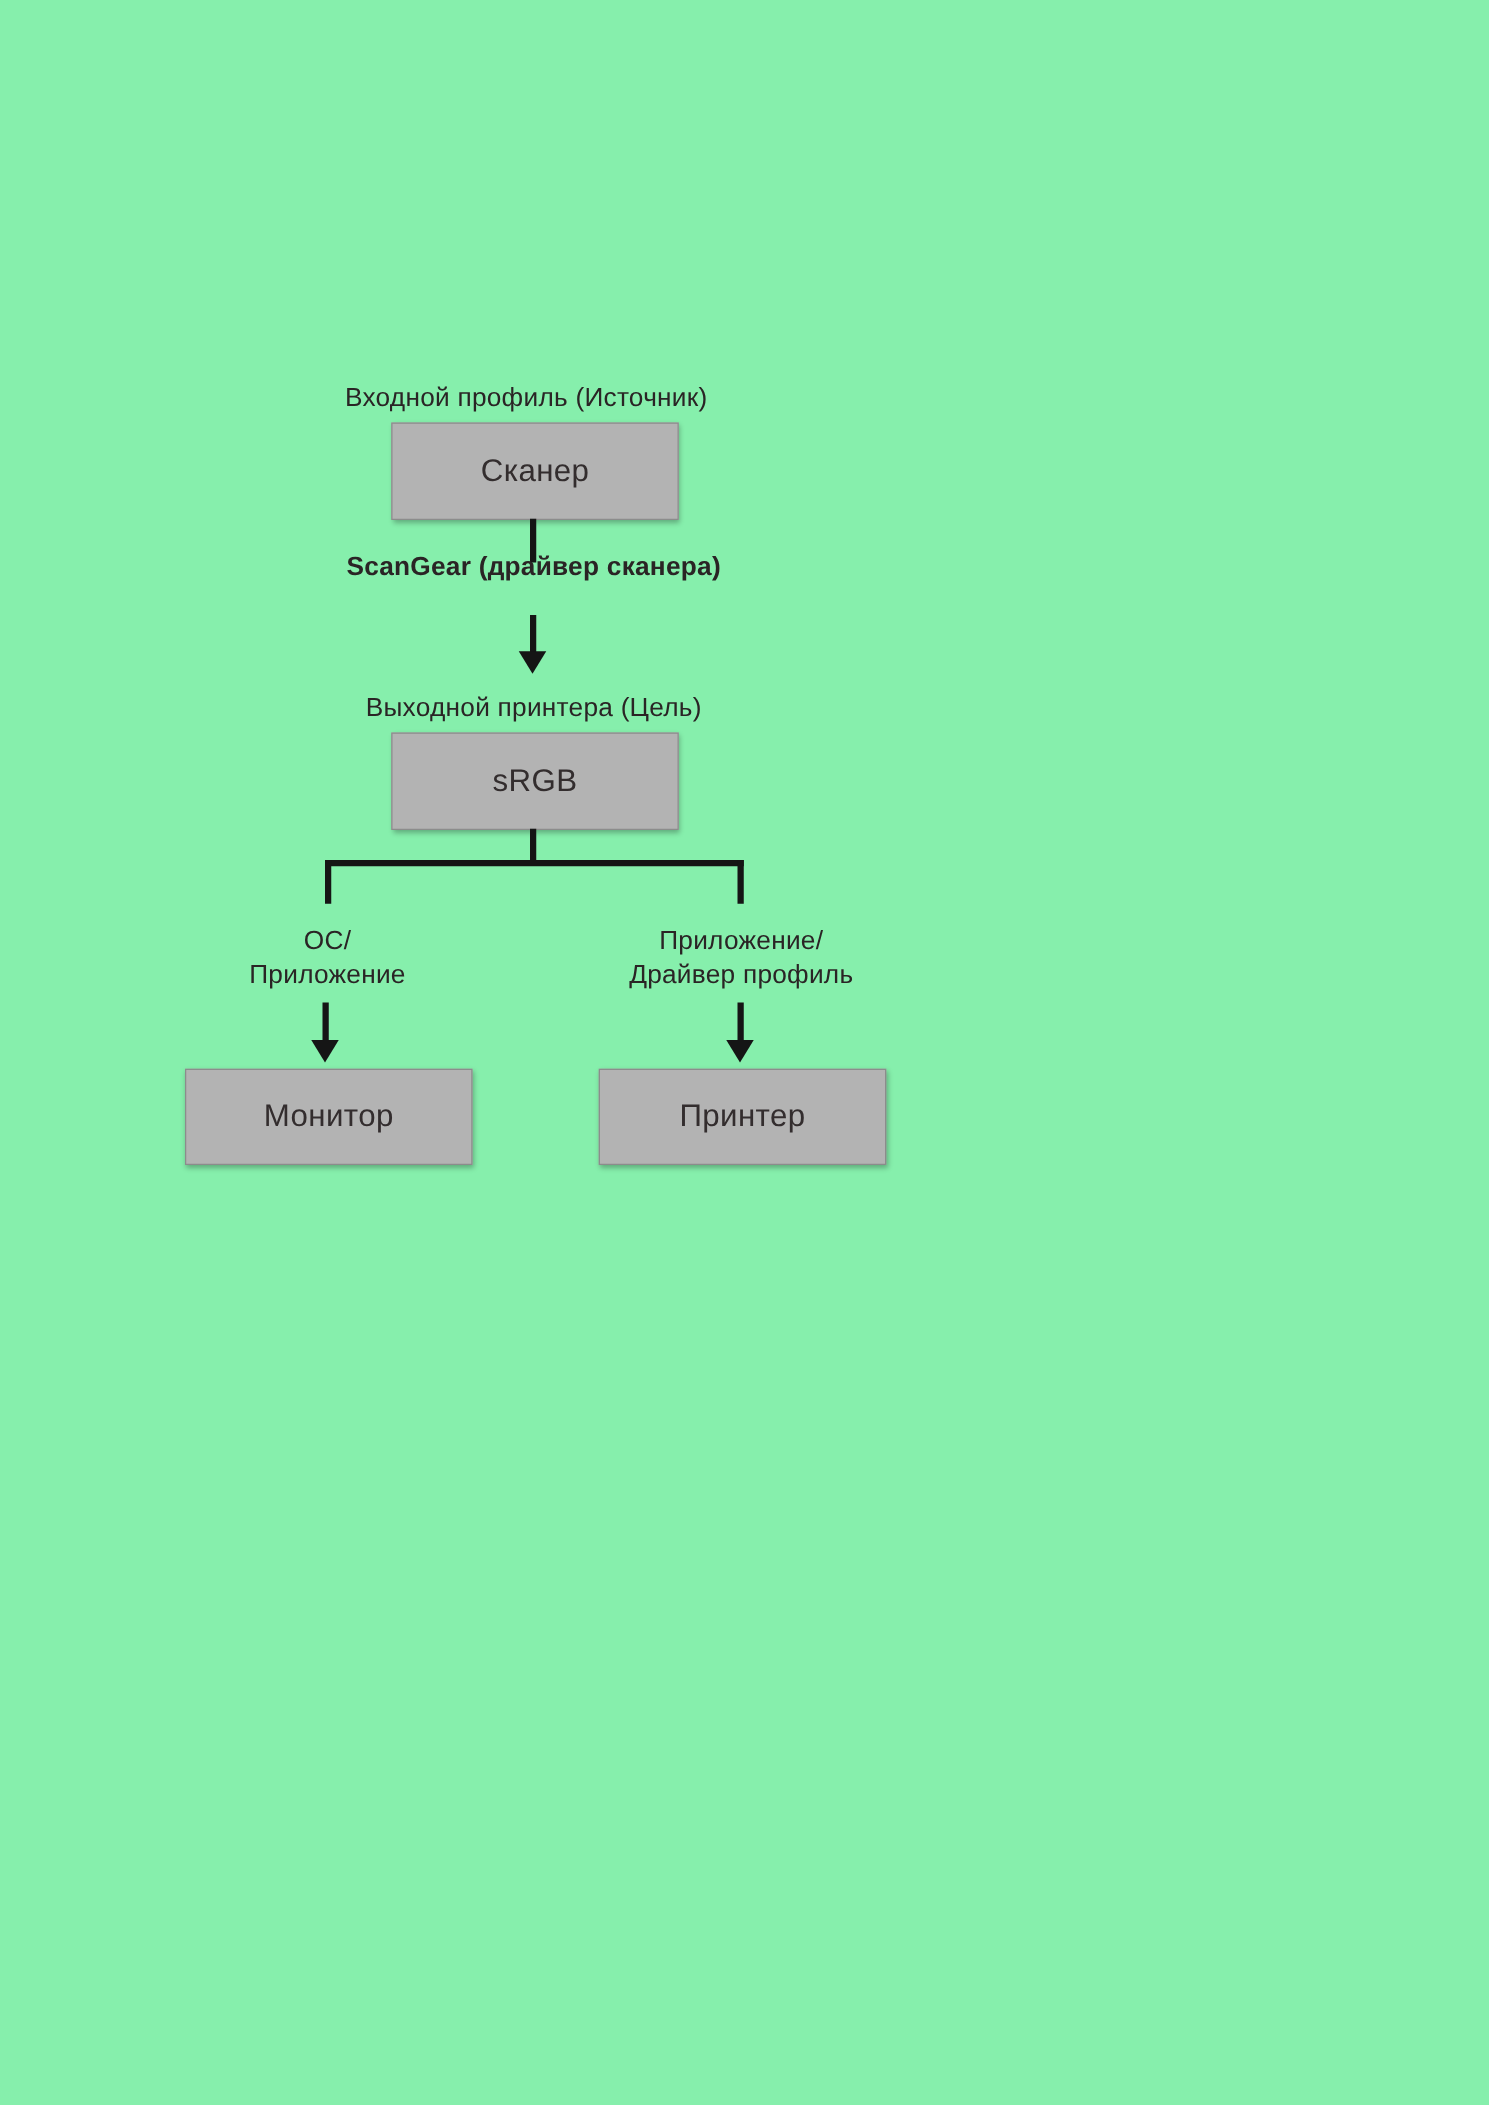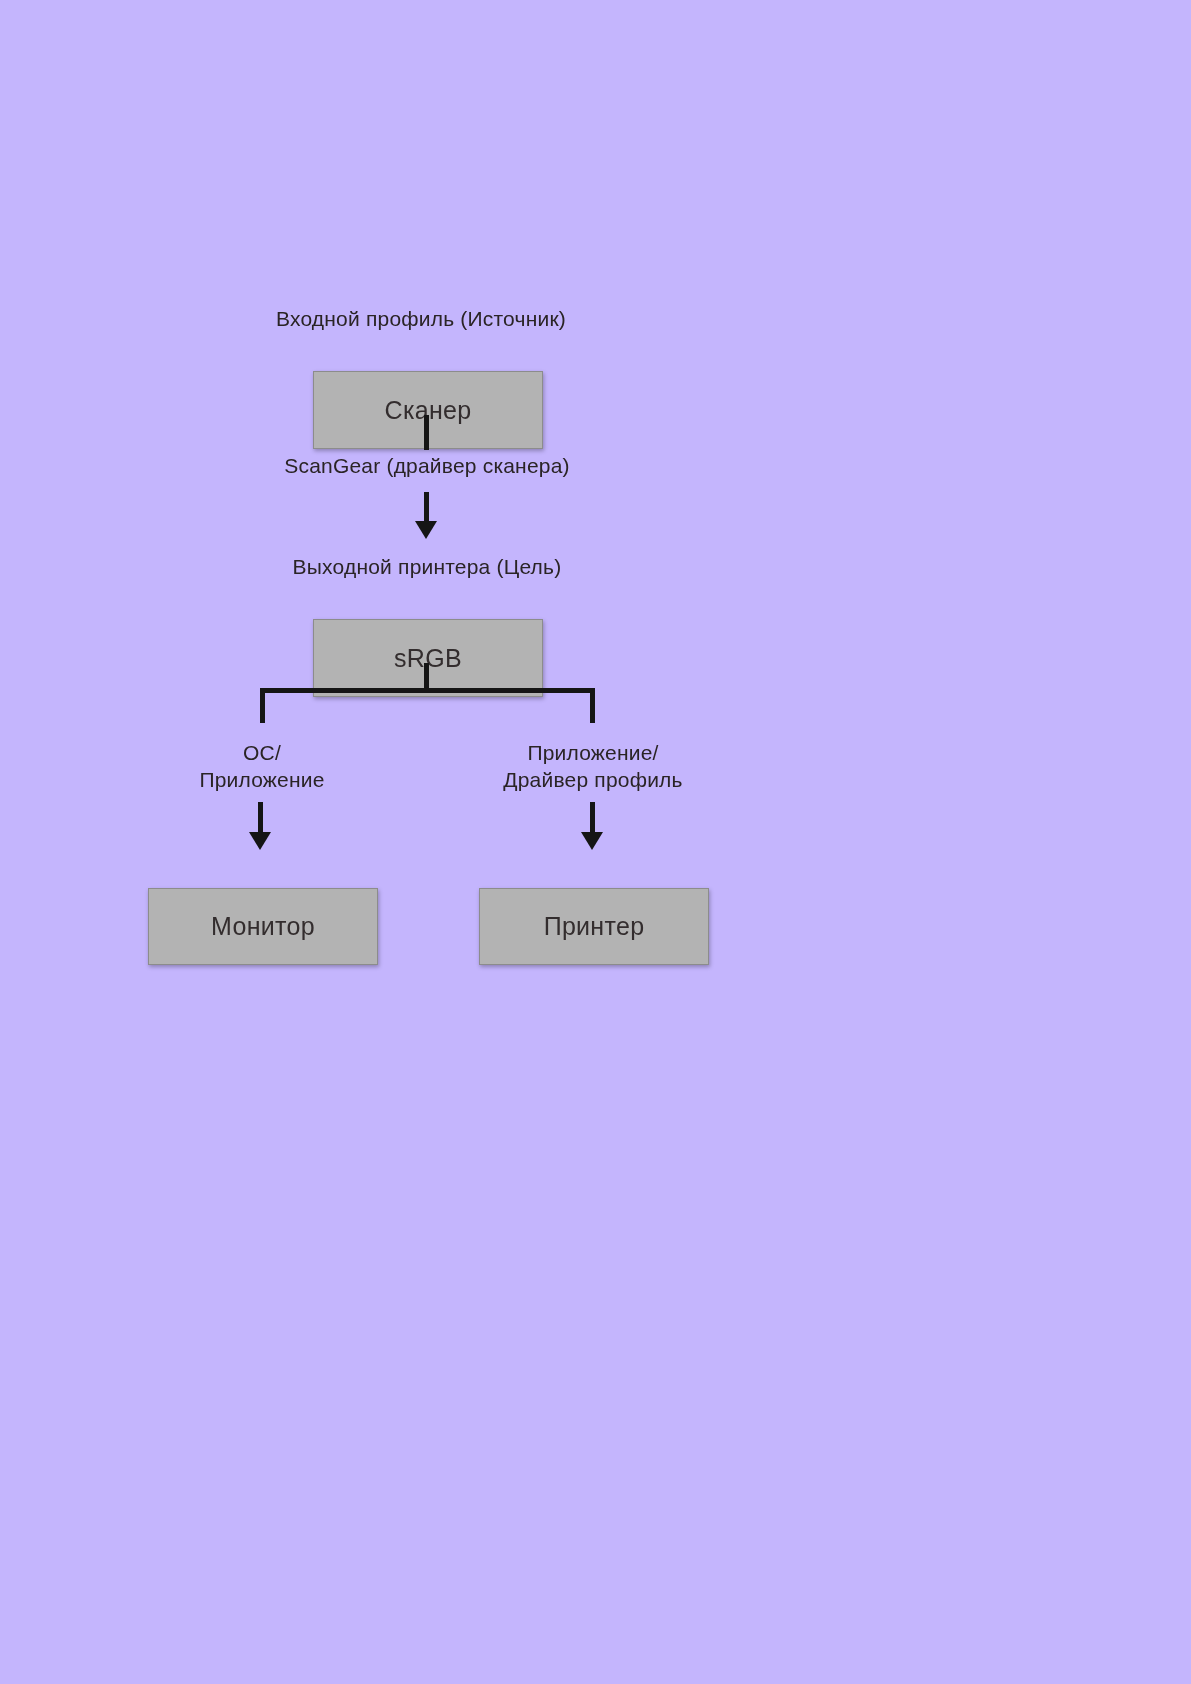--- a/index.html
+++ b/index.html
@@ -5,21 +5,21 @@
   html, body {
     margin: 0;
     padding: 0;
     background: #ffffff;
     font-family: "Liberation Sans", sans-serif;
   }
   .page {
     position: relative;
     width: 1191px;
     height: 1684px;
-    background: #c4b5fd;
+    background: #86efac;
     overflow: hidden;
   }
   .diagram {
     position: absolute;
     left: 0;
     top: 0;
     width: 1191px;
     height: 1684px;
   }
   .lbl {
@@ -35,21 +35,20 @@
     position: absolute;
     background: #b3b3b3;
     border: 1px solid #8c8c8c;
     box-shadow: 1px 2px 4px rgba(0,0,0,0.28);
     display: flex;
     align-items: center;
     justify-content: center;
     font-size: 25px;
     color: #332d2e;
     letter-spacing: 0.3px;
-    margin-top: 33px;
   }
   .vline {
     position: absolute;
     width: 5px;
     background: #151515;
   }
   .hline {
     position: absolute;
     height: 5px;
     background: #151515;
@@ -60,21 +59,21 @@
     height: 0;
     border-left: 11px solid transparent;
     border-right: 11px solid transparent;
     border-top: 18px solid #151515;
   }
 
   
   #lbl-input     { left: 221px; top: 306px; width: 400px; }
   #box-scanner   { left: 313px; top: 338px; width: 228px; height: 76px; }
   #conn-1        { left: 424px; top: 415px; height: 35px; }
-  #lbl-scangear  { left: 227px; top: 453px; width: 400px; }
+  #lbl-scangear  { left: 227px; top: 441px; width: 400px; font-weight: bold; }
   #arrow-1-shaft { left: 424px; top: 492px; height: 30px; }
   #arrow-1-head  { left: 415px; top: 521px; }
   #lbl-output    { left: 227px; top: 554px; width: 400px; }
   #box-srgb      { left: 313px; top: 586px; width: 228px; height: 76px; }
   #conn-2        { left: 424px; top: 663px; height: 28px; }
   #branch-hline  { left: 260px; top: 688px; width: 335px; }
   #drop-left     { left: 260px; top: 688px; height: 35px; }
   #drop-right    { left: 590px; top: 688px; height: 35px; }
   #lbl-left      { left: 157px; top: 740px; width: 210px; }
   #lbl-right     { left: 468px; top: 740px; width: 250px; }

